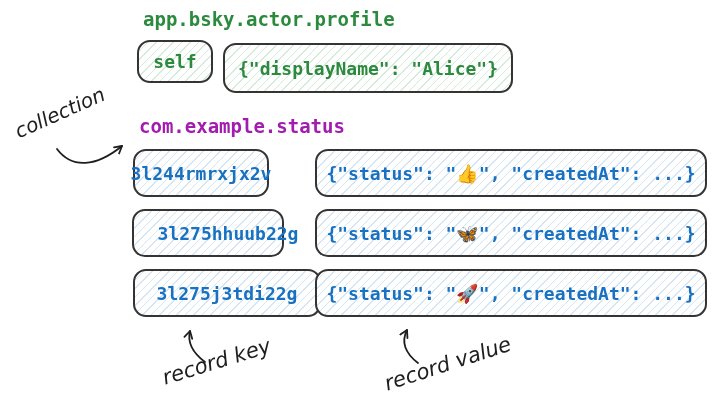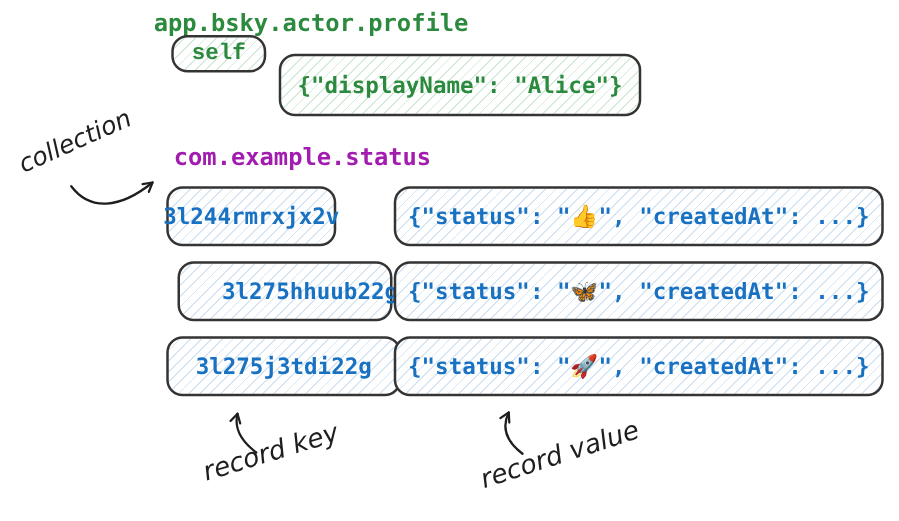--- a/index.html
+++ b/index.html
@@ -85,32 +85,32 @@
     <defs>
       <marker id="ah" markerWidth="14" markerHeight="14" refX="8" refY="5" orient="auto" markerUnits="userSpaceOnUse">
         <path d="M1,1 L8,5 L1,9" fill="none" stroke="#1e1e1e" stroke-width="1.8" stroke-linecap="round" stroke-linejoin="round"></path>
       </marker>
     </defs>
     <path d="M 57 149 C 72 169, 96 167, 122 146" fill="none" stroke="#1e1e1e" stroke-width="1.8" stroke-linecap="round" marker-end="url(#ah)"></path>
     <path d="M 205 362 C 193 353, 187 343, 190 331" fill="none" stroke="#1e1e1e" stroke-width="1.8" stroke-linecap="round" marker-end="url(#ah)"></path>
     <path d="M 418 363 C 405 353, 401 342, 407 330" fill="none" stroke="#1e1e1e" stroke-width="1.8" stroke-linecap="round" marker-end="url(#ah)"></path>
   </svg>
 
-  <div class="heading green-text" style="left:123px; top:8px;">app.bsky.actor.profile</div>
+  <div class="heading green-text" style="left:143px; top:8px;">app.bsky.actor.profile</div>
 
-  <div class="box green" style="left:137px; top:28px; width:76px; height:30px;font-family:Liberation Mono, monospace;">self</div>
+  <div class="box green" style="left:137px; top:40px; width:76px; height:43px;">self</div>
 
   <div class="box green" style="left:223px; top:43px; width:290px; height:50px;">{"displayName": "Alice"}</div>
 
   <div class="heading blue-text" style="left:139px; top:115px;">com.example.status</div>
 
   <div class="box blue" style="left:133px; top:149px; width:136px; height:48px;">3l244rmrxjx2v</div>
   <div class="box blue" style="left:315px; top:149px; width:392px; height:48px;">{"status": "👍", "createdAt": ...}</div>
 
-  <div class="box blue" style="left:142px; top:209px; width:172px; height:48px;padding-left:40px;">3l275hhuub22g</div>
+  <div class="box blue" style="left:132px; top:209px; width:152px; height:48px;padding-left:40px;">3l275hhuub22g</div>
   <div class="box blue" style="left:315px; top:209px; width:392px; height:48px;">{"status": "🦋", "createdAt": ...}</div>
 
   <div class="box blue" style="left:133px; top:269px; width:188px; height:48px;">3l275j3tdi22g</div>
   <div class="box blue" style="left:315px; top:269px; width:392px; height:48px;">{"status": "🚀", "createdAt": ...}</div>
 
   <div class="handwritten" style="left:16px; top:120px; transform:rotate(-24deg);">collection</div>
 
   <div class="handwritten" style="left:163px; top:366px; transform:rotate(-17deg); font-size:21px;">record key</div>
 
   <div class="handwritten" style="left:385px; top:372px; transform:rotate(-18deg); font-size:21px;">record value</div>

